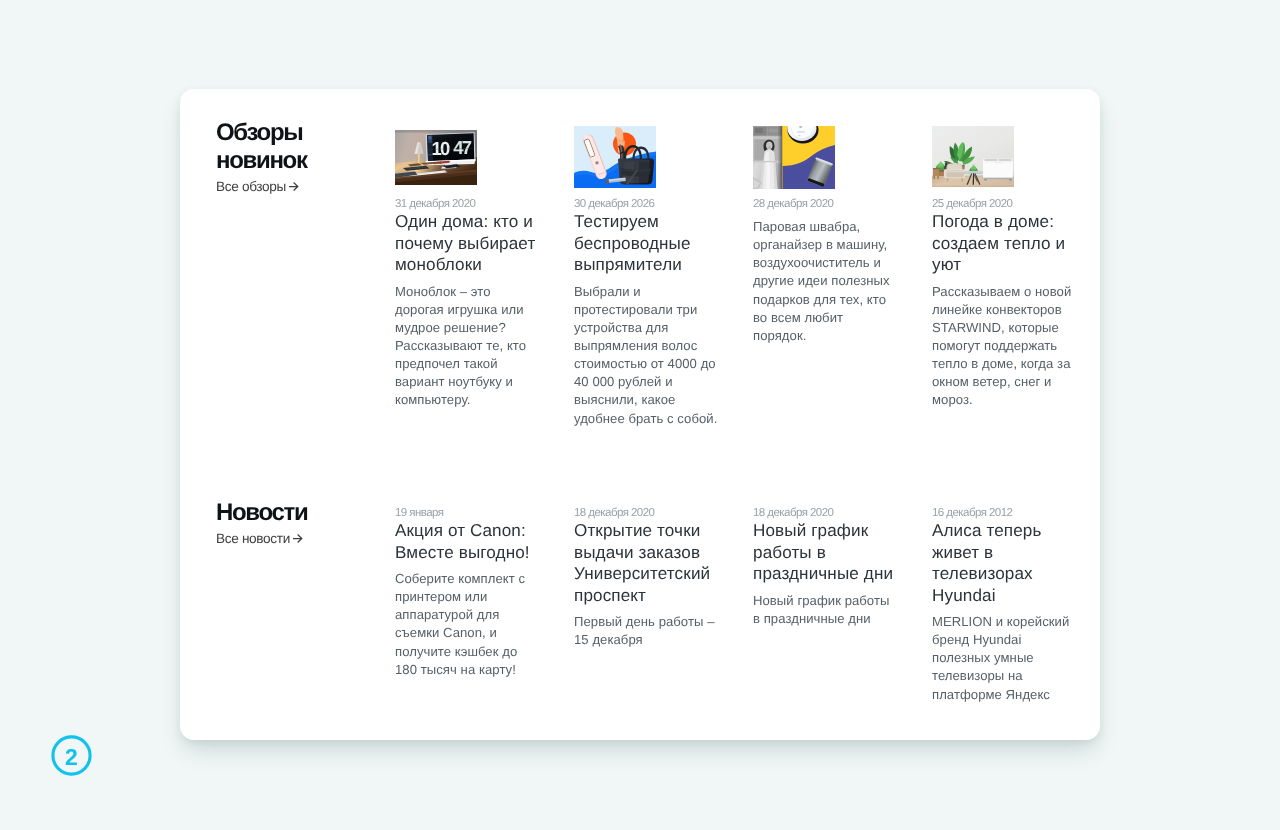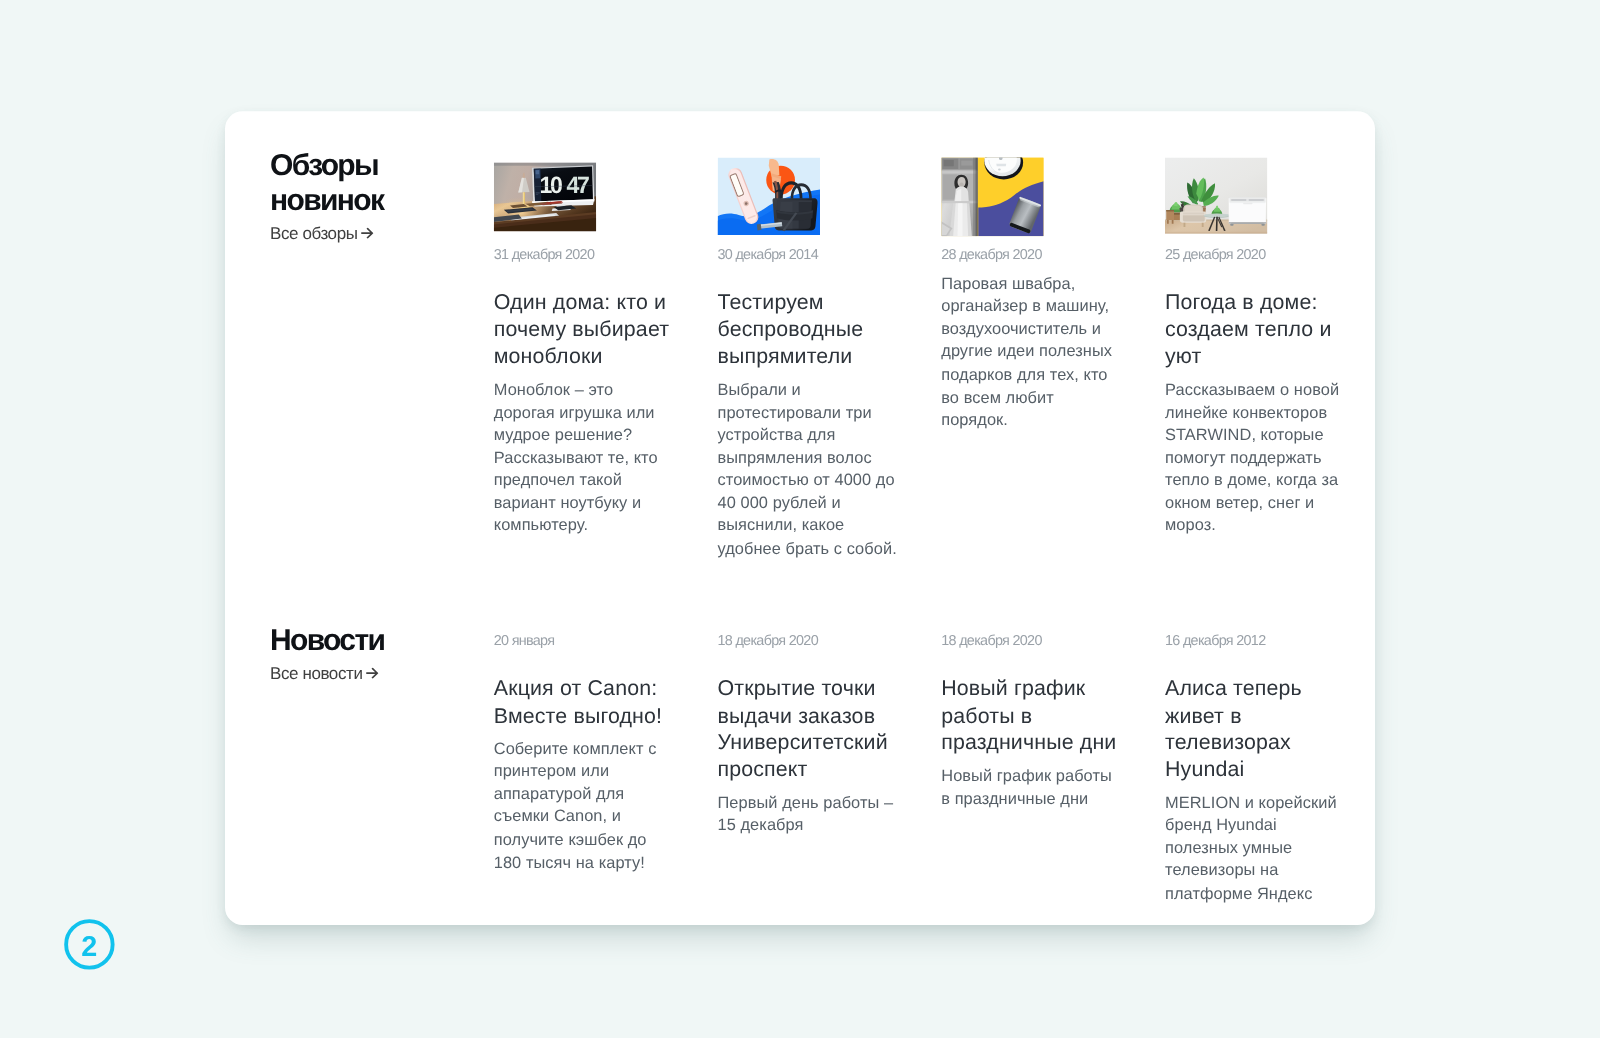--- a/index.html
+++ b/index.html
@@ -30,21 +30,21 @@
   .sec-link .arw { display:inline-block; margin-left:2.5px; width:10px; height:9px; }
   .sec-link .arw svg { display:block; width:10px; height:9px; }
   .cols { position:absolute; left:215px; top:36px; }
   .sec-news .cols { top:38px; }
   .col { position:absolute; top:0; width:150px; }
   .col .desc { width:147px; }
   .thumb { position:relative; display:block; width:82px; height:73px; overflow:hidden; }
   .thumb-inner { position:absolute; left:0; top:0; width:82px;text-decoration:underline; }
   .thumb-svg { display:block; width:100%; height:100%; }
   .date { font-size:11.5px; color:#9aa1a8; line-height:13px; letter-spacing:-0.55px; }
-  .title { font-size:17.1px; font-weight:400; color:#2d333a; line-height:21.5px; letter-spacing:0.12px; margin-top:20px; }
+  .title { font-size:17.1px; font-weight:400; color:#2d333a; line-height:21.5px; letter-spacing:0.12px; margin-top:0; }
   .desc { font-size:13.1px; color:#565f67; line-height:18.15px; letter-spacing:0.06px; margin-top:7px; }
   .badge {
     position:absolute; left:51px; top:735px; width:41px; height:41px;
   }
   .badge svg { display:block; width:41px; height:41px; }
 </style>
 </head>
 <body>
 
 <div class="card">
@@ -198,21 +198,21 @@
                 <path d="M65 35.5 L76 35.5 L74.6 54.6 C74.4 56.4 73.3 57 71.4 57 L65 57 Z" fill="#1d2127" opacity="0.5"></path>
                 <path d="M47 42 C55 44.4 70 44.4 76.5 42 L75.9 48.5 C69 51 54.5 51 47.6 48.5 Z" fill="#292d34"></path>
                 <path d="M47.2 42.4 C55 44.6 70 44.6 76.3 42.4 L76.1 44 C70 46.2 54.5 46.2 47.4 44 Z" fill="#31363e"></path>
                 <path d="M62.2 44 L51.8 58.3 L53.6 58.9 L63.9 44.6 Z" fill="#444a53"></path>
                 <path d="M33 53.6 L51.4 51.6 L51.8 55 L33.4 57 Z" fill="#b3c0c9"></path>
                 <path d="M33.2 53.8 L51.2 51.9 L51.4 53 L33.3 54.9 Z" fill="#d5dde3"></path>
                 <path d="M31.5 53.5 L34.6 53 L35.2 57.8 L32 58.3 Z" fill="#586169"></path>
               </svg>
             </div>
           </div>
-        <div class="date">30 декабря 2014</div>
+        <div class="date">30 декабря 2026</div>
         <h3 class="title">Тестируем беспроводные выпрямители</h3>
         <p class="desc">Выбрали и протестировали три устройства для выпрямления волос стоимостью от 4000 до 40 000 рублей и выяснили, какое удобнее брать с собой.</p>
       </article>
       <article class="col" style="left:358px">
         <div class="thumb">
             <div class="thumb-inner" style="height:63px;top:1px">
               <svg class="thumb-svg" viewBox="0 0 82 63" preserveAspectRatio="none">
                 <defs>
                   <linearGradient id="t3g" x1="0" y1="0" x2="1" y2="0.7">
                     <stop offset="0" stop-color="#bdbdbd"></stop>
@@ -384,21 +384,21 @@
           <span>Все новости</span>
           <span class="arw">
             <svg viewBox="0 0 10 9">
               <path d="M0.2 4.5 H8.6 M5.1 0.9 L8.8 4.5 L5.1 8.1" fill="none" stroke="currentColor" stroke-width="1.25" stroke-linecap="square"></path>
             </svg>
           </span>
         </a>
     </div>
     <div class="cols">
       <article class="col" style="left:0px">
-        <div class="date">20 января</div>
+        <div class="date">19 января</div>
         <h3 class="title">Акция от Canon: Вместе выгодно!</h3>
         <p class="desc">Соберите комплект с принтером или аппаратурой для съемки Canon, и получите кэшбек до 180 тысяч на карту!</p>
       </article>
       <article class="col" style="left:179px">
         <div class="date">18 декабря 2020</div>
         <h3 class="title">Открытие точки выдачи заказов Университетский проспект</h3>
         <p class="desc">Первый день работы – 15 декабря</p>
       </article>
       <article class="col" style="left:358px">
         <div class="date">18 декабря 2020</div>

